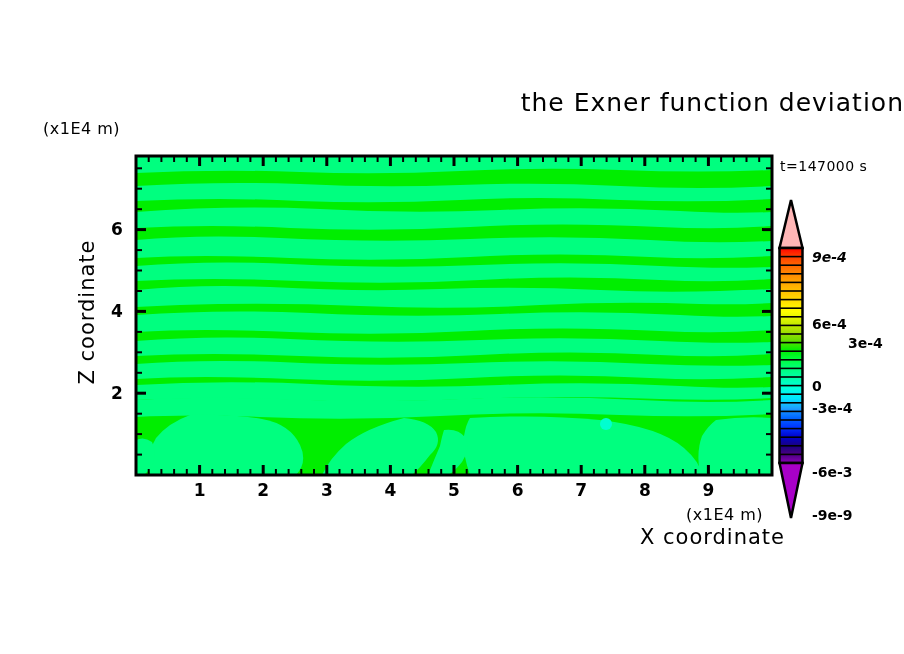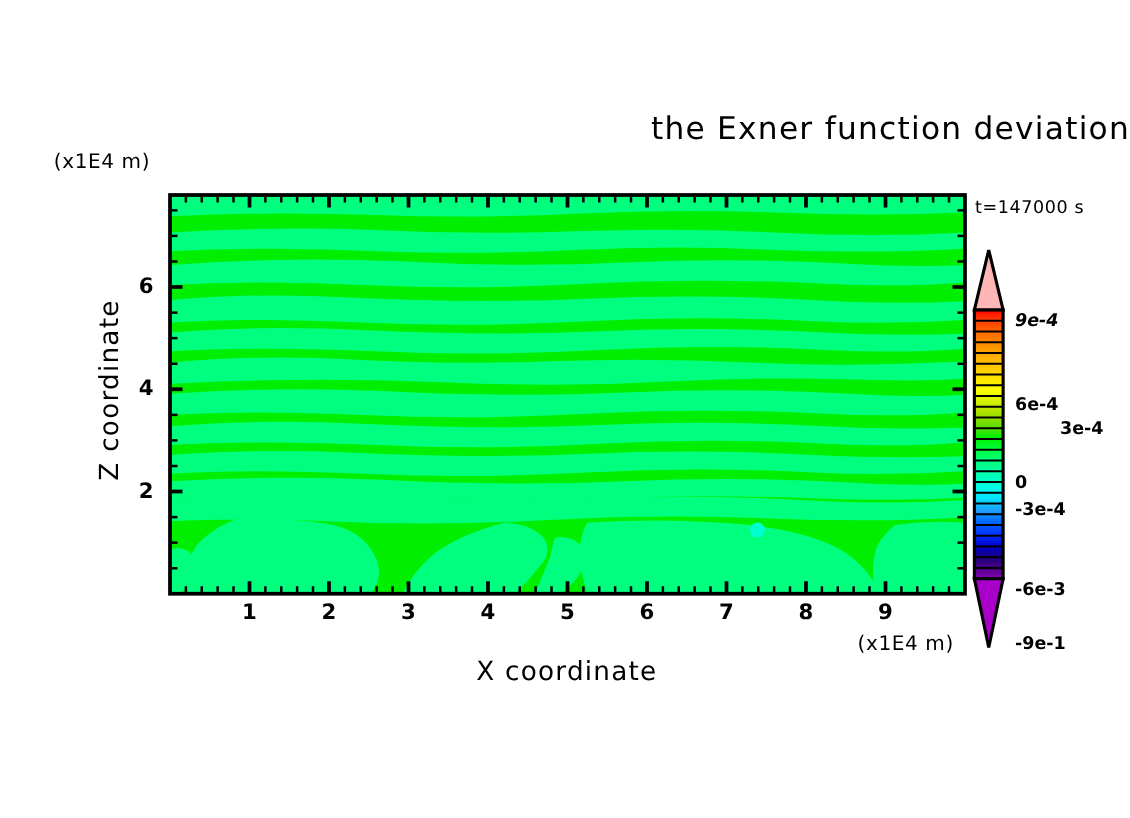--- a/index.html
+++ b/index.html
@@ -42,23 +42,23 @@
     letter-spacing: 0.5px;
   }
   #time-label {
     position: absolute;
     left: 780px; top: 158px;
     font-size: 14px;
     letter-spacing: 0.5px;
   }
   #x-axis-title {
     position: absolute;
-    left: 135px; top: 525px;
+    left: 148px; top: 525px;
     width: 637px;
-    text-align: center;
+    text-align: right;
     font-size: 21px;
     letter-spacing: 1px;
   }
   #y-axis-title {
     position: absolute;
     left: -23px; top: 300px;
     width: 220px;
     text-align: center;
     font-size: 21px;
     letter-spacing: 1px;
@@ -385,15 +385,15 @@
   <div class="tick-label" style="left:106px; top:383px; width:22px;">2</div>
   <div class="tick-label" style="left:106px; top:301px; width:22px;">4</div>
   <div class="tick-label" style="left:106px; top:219px; width:22px;">6</div>
 
   <div class="cb-label" style="left:812px; top:249px;font-style:italic;">9e-4</div>
   <div class="cb-label" style="left:812px; top:292px;margin-top:24px;">6e-4</div>
   <div class="cb-label" style="left:848px; top:335px;">3e-4</div>
   <div class="cb-label" style="left:812px; top:378px;">0</div>
   <div class="cb-label" style="left:812px; top:366px; margin-top:34px;">-3e-4</div>
   <div class="cb-label" style="left:812px; top:430px; margin-top:34px;">-6e-3</div>
-  <div class="cb-label" style="left:812px; top:473px; margin-top:34px;">-9e-1</div>
+  <div class="cb-label" style="left:812px; top:473px; margin-top:34px;">-9e-9</div>
 
 </div>
 
 </body></html>

